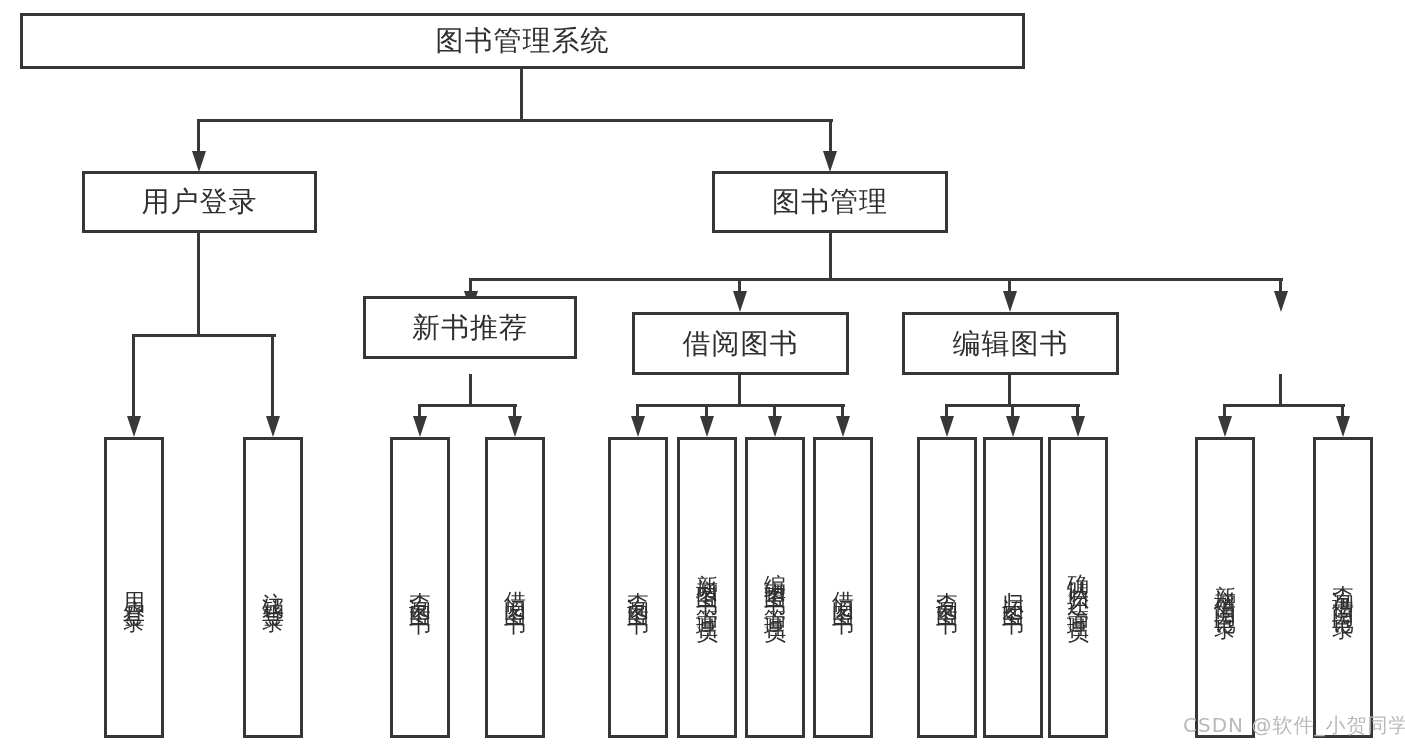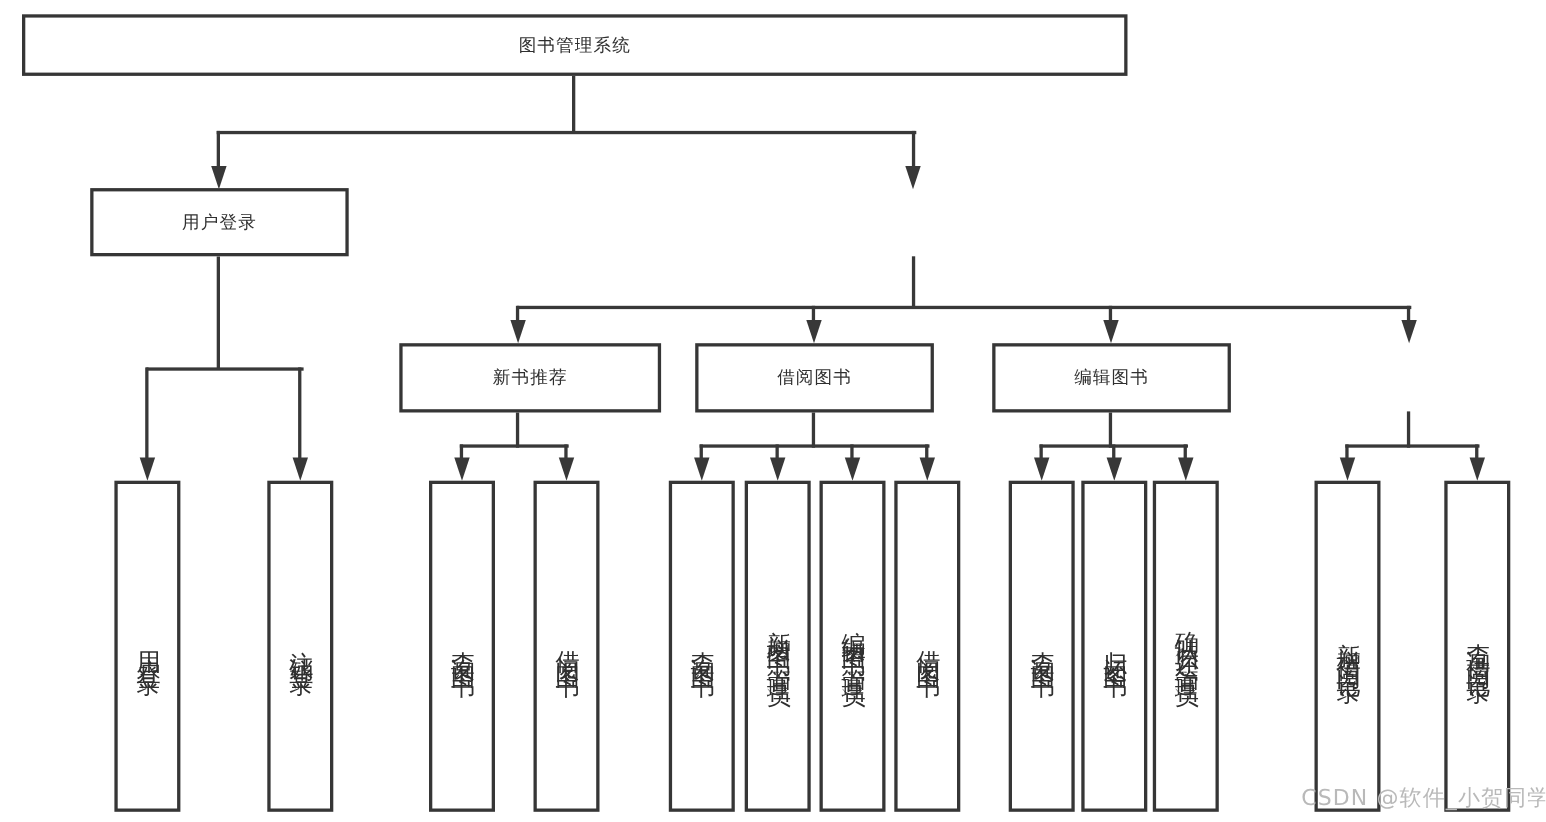--- a/index.html
+++ b/index.html
@@ -3,21 +3,21 @@
 <meta charset="utf-8">
 <style>
   html,body{margin:0;padding:0;background:#ffffff;}
   .canvas{
     position:relative;width:1405px;height:747px;background:#ffffff;overflow:hidden;
     font-family:"DejaVu Sans","Liberation Sans",sans-serif;color:#2f2f2f;
   }
   .hbox{
     position:absolute;box-sizing:border-box;background:#ffffff;
     border:3px solid #363636;display:flex;align-items:center;justify-content:center;
-    font-size:16px;letter-spacing:1px;color:#2f2f2f;z-index:2;
+    font-size:28px;letter-spacing:1px;color:#2f2f2f;z-index:2;
   }
   .vbox{
     position:absolute;box-sizing:border-box;background:#ffffff;
     border:3px solid #363636;top:437px;width:60px;height:301px;
     display:flex;align-items:center;justify-content:center;z-index:2;
   }
   .vtext{
     writing-mode:vertical-rl;text-orientation:mixed;
     font-size:22px;letter-spacing:7px;line-height:1;color:#2f2f2f;white-space:nowrap;
   }
@@ -45,40 +45,43 @@
   <div class="v" style="left:520px;top:68px;height:53px"></div>
   <div class="h" style="left:197px;top:119px;width:636px"></div>
   <div class="v" style="left:197px;top:119px;height:36px"></div>
   <div class="arr" style="left:192px;top:151px"></div>
   <div class="v" style="left:829px;top:119px;height:36px"></div>
   <div class="arr" style="left:823px;top:151px"></div>
 
   <div class="hbox" style="left:82px;top:171px;width:235px;height:62px">
     <span>用户登录</span>
   </div>
+  <div class="hbox" style="left:712px;top:171px;width:236px;height:62px">
+    <span>图书管理</span>
+  </div>
 
   <div class="v" style="left:197px;top:233px;height:103px"></div>
   <div class="h" style="left:133px;top:334px;width:143px"></div>
   <div class="v" style="left:132px;top:334px;height:85px"></div>
   <div class="arr" style="left:127px;top:416px"></div>
   <div class="v" style="left:271px;top:334px;height:85px"></div>
   <div class="arr" style="left:266px;top:416px"></div>
 
   <div class="v" style="left:829px;top:233px;height:47px"></div>
   <div class="h" style="left:470px;top:278px;width:813px"></div>
   <div class="v" style="left:469px;top:278px;height:18px"></div>
   <div class="arr" style="left:464px;top:291px"></div>
   <div class="v" style="left:738px;top:278px;height:18px"></div>
   <div class="arr" style="left:733px;top:291px"></div>
   <div class="v" style="left:1008px;top:278px;height:18px"></div>
   <div class="arr" style="left:1003px;top:291px"></div>
   <div class="v" style="left:1279px;top:278px;height:18px"></div>
   <div class="arr" style="left:1274px;top:291px"></div>
 
-  <div class="hbox" style="left:363px;top:312px;width:238px;height:63px">
+  <div class="hbox" style="left:363px;top:296px;width:214px;height:63px">
     <span>新书推荐</span>
   </div>
   <div class="hbox" style="left:632px;top:312px;width:217px;height:63px">
     <span>借阅图书</span>
   </div>
   <div class="hbox" style="left:902px;top:312px;width:217px;height:63px">
     <span>编辑图书</span>
   </div>
 
   <div class="v" style="left:469px;top:374px;height:33px"></div>

